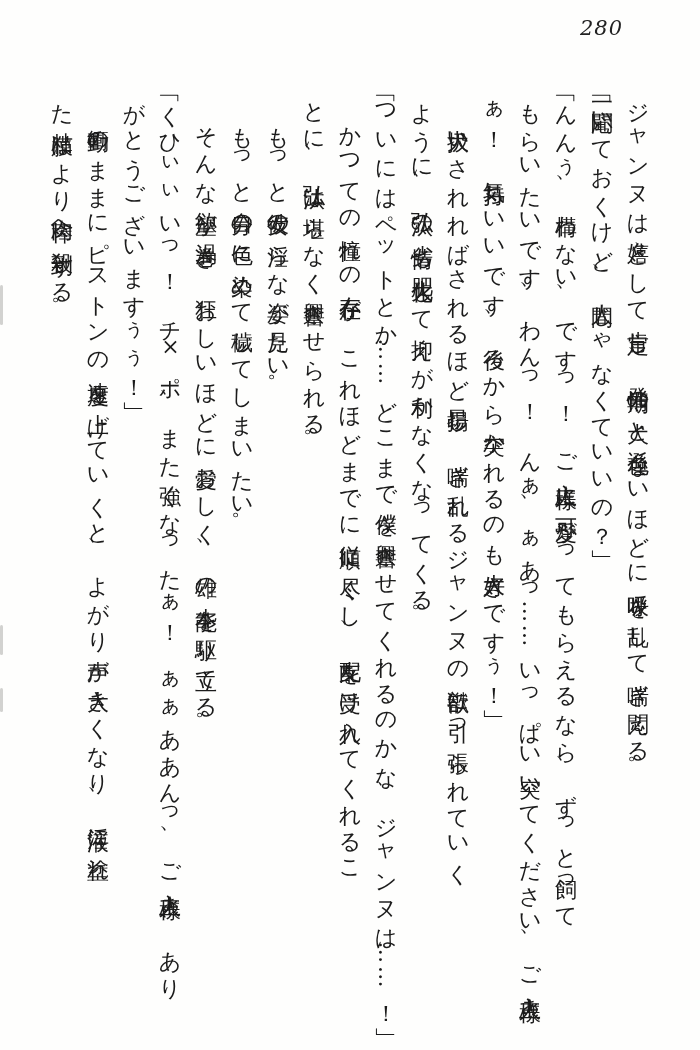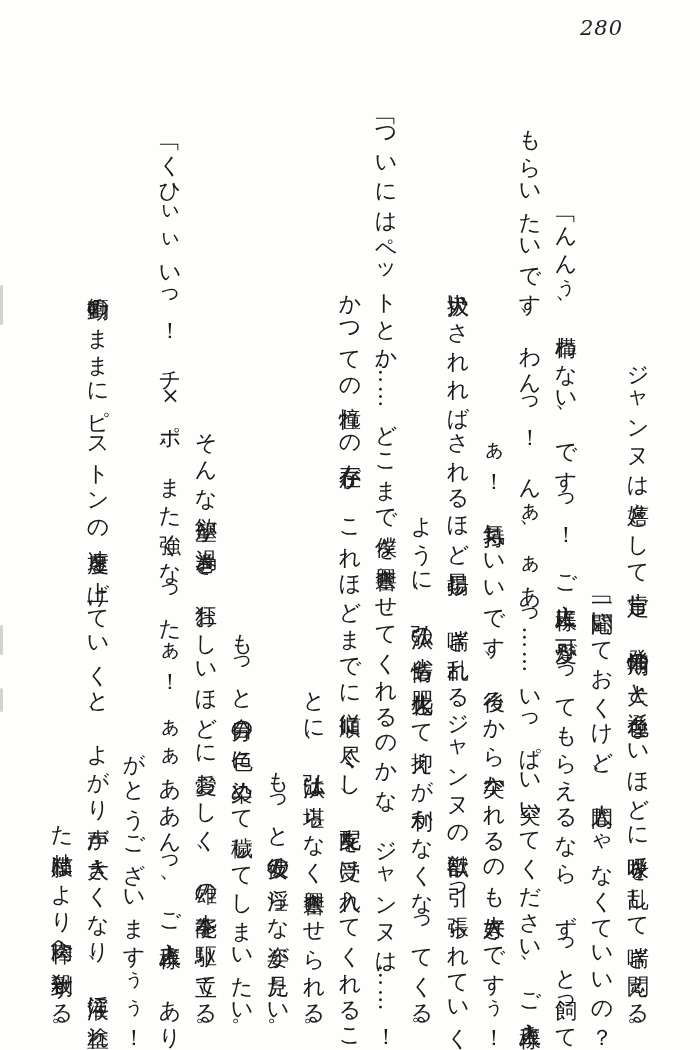--- a/index.html
+++ b/index.html
@@ -8,21 +8,20 @@
     background: #e9e9e6;
   }
   .page {
     position: relative;
     width: 700px;
     height: 1050px;
     background: #fefefd;
     overflow: hidden;
     font-family: "DejaVu Serif", "Liberation Serif", serif;
     color: #1b1b1b;
-    text-align: right;
   }
   .pagenum {
     position: absolute;
     top: 16px;
     right: 77px;
     font-size: 21px;
     font-style: italic;
     letter-spacing: 1px;
     color: #222;
   }

